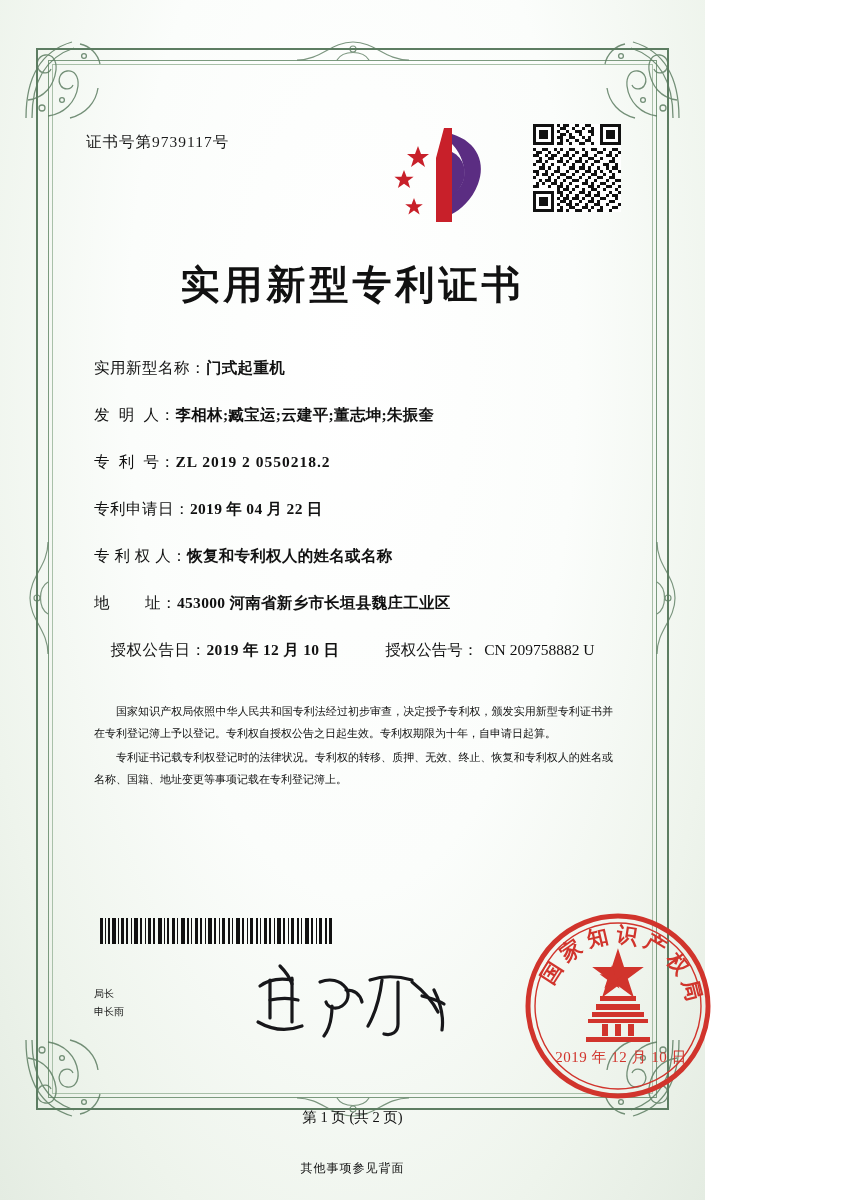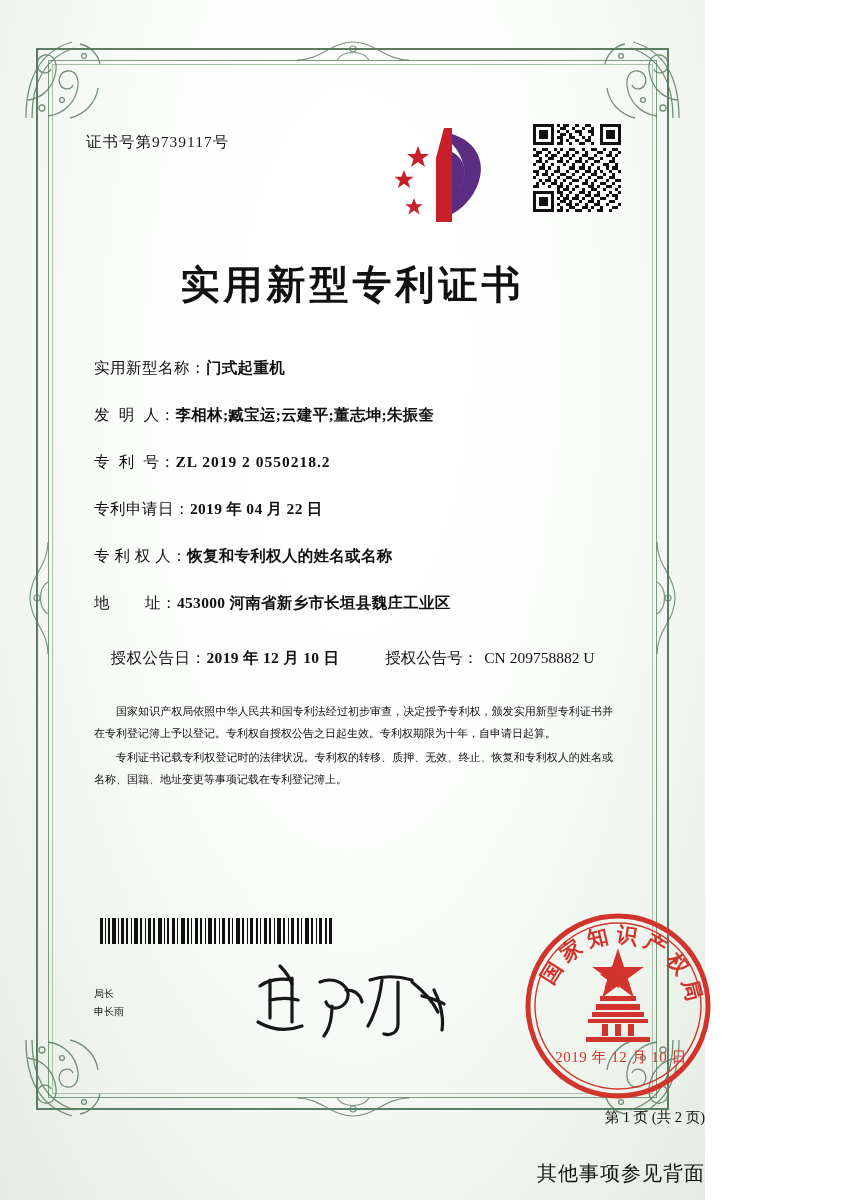--- a/index.html
+++ b/index.html
@@ -134,21 +134,20 @@
     letter-spacing: 0.3px;
     font-weight: bold;
   }
   .field-value.mono {
     font-family: "Liberation Serif", serif;
     letter-spacing: 1px;
   }
   .field-row.split .field-second-label {
     margin-left: 46px;
     white-space: pre;
-    margin-top: 8px;
   }
   .field-row.split .field-second-value {
     margin-left: 6px;
   }
 
   
   .paragraphs {
     position: absolute;
     left: 94px;
     right: 92px;
@@ -206,30 +205,30 @@
     color: #d1342c;
     font-size: 15px;
     letter-spacing: 0.5px;
   }
 
   
   .page-num {
     position: absolute;
     left: 0; right: 0;
     top: 1108px;
-    text-align: right;
+    text-align: center;
     font-size: 14.5px;
     color: #111;
   }
   .footnote {
     position: absolute;
     left: 0; right: 0;
     top: 1160px;
-    text-align: right;
-    font-size: 20px;
+    text-align: center;
+    font-size: 12px;
     color: #111;
     letter-spacing: 1px;
   }
 </style>
 </head>
 <body>
 
 <div class="page">
 
   <div class="frame-outer"></div>

